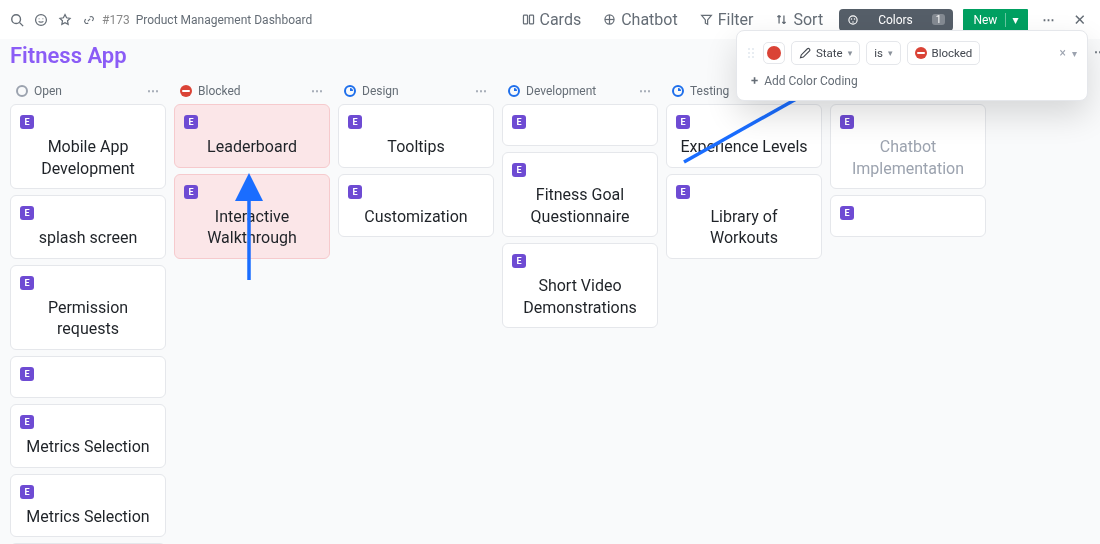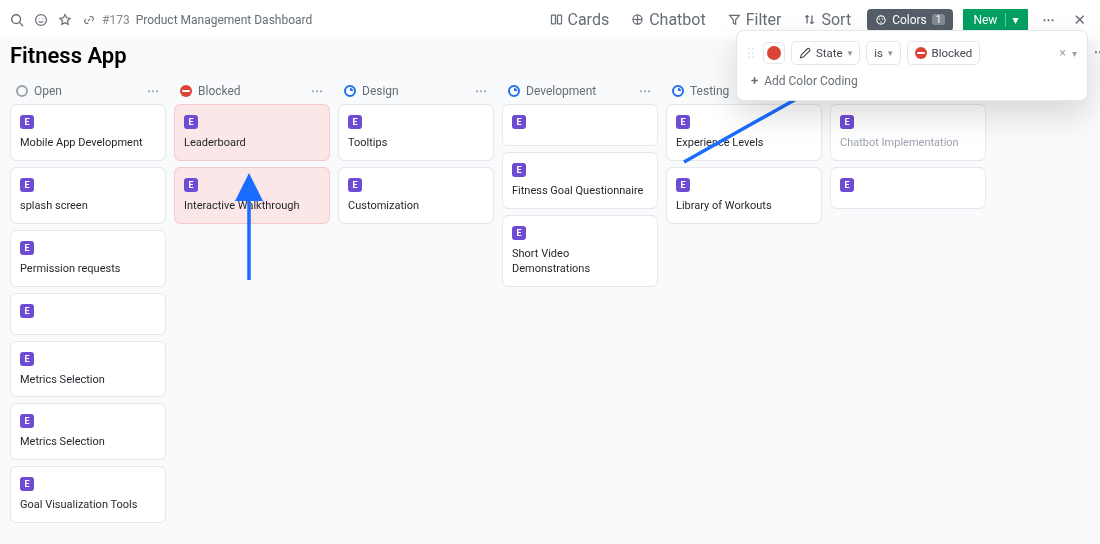--- a/index.html
+++ b/index.html
@@ -8,48 +8,48 @@
 
 .hdr { display: flex; align-items: center; padding: 6px 10px; background: #fff; }
 .hdr-left { display: flex; align-items: center; gap: 10px; }
 .hdr-icon { width: 14px; height: 14px; display: inline-flex; align-items: center; justify-content: center; color: #656d76; cursor: pointer; }
 .crumb { display: flex; align-items: center; gap: 6px; color: #656d76; font-size: 12px; }
 .crumb-issue { color: #888; }
 .hdr-right { margin-left: auto; display: flex; align-items: center; gap: 10px; }
 .hdr-btn { display: inline-flex; align-items: center; gap: 5px; padding: 4px 6px; font-size: 16px; color: #656d76; cursor: pointer; border-radius: 4px; }
 .hdr-btn svg { width: 13px; height: 13px; }
 
-.pill-colors { background: #555e68; color: #fff; padding: 4px 8px; border-radius: 4px; display: inline-flex; align-items: center; gap: 5px; font-size: 12px; }
+.pill-colors { background: #555e68; color: #fff; padding: 4px 8px; border-radius: 4px; display: inline-flex; align-items: center; gap: 19px; font-size: 12px; }
 .pill-colors .badge { background: rgba(255,255,255,0.28); border-radius: 3px; padding: 0 4px; font-size: 10px; }
 .pill-new { background: #00a061; color: #fff; padding: 4px 10px; border-radius: 1px; display: inline-flex; align-items: center; gap: 6px; font-size: 12px; cursor: pointer; }
 .pill-new .chev { border-left: 1px solid rgba(255,255,255,0.4); padding-left: 6px; margin-left: 2px; }
 .ellipsis { color: #656d76; cursor: pointer; padding: 4px; font-weight: bold; letter-spacing: 1px; }
 .close-x { color: #656d76; cursor: pointer; padding: 4px; font-size: 15px; }
 
 
 .title-row { padding: 4px 10px 10px; }
-.title { font-size: 22px; font-weight: 600; color: #000000; }
+.title { font-size: 22px; font-weight: 600; color: #8b5cf6; }
 
 
 .board { display: flex; gap: 8px; padding: 0 10px; align-items: flex-start; }
 .col { width: 156px; flex-shrink: 0; }
 .col-h { display: flex; align-items: center; gap: 6px; padding: 6px 6px; color: #656d76; font-size: 12px; }
 .col-h .col-dots { margin-left: auto; color: #9ca3af; font-weight: bold; letter-spacing: 1px; cursor: pointer; }
 .status-circ { width: 12px; height: 12px; border: 2px solid #9ca3af; border-radius: 50%; display: inline-block; }
 .status-red { width: 12px; height: 12px; border-radius: 50%; background: #da4336; display: inline-block; position: relative; }
 .status-red::after { content: ""; position: absolute; left: 2px; right: 2px; top: 5px; height: 2px; background: #fff; border-radius: 1px; }
 .status-prog { width: 12px; height: 12px; border: 2px solid #1f6feb; border-radius: 50%; display: inline-block; position: relative; }
 .status-prog::after { content: ""; position: absolute; inset: 1px; border-radius: 50%; background: conic-gradient(#1f6feb 0 90deg, transparent 90deg 360deg); }
 
 .cards { display: flex; flex-direction: column; gap: 6px; }
 .card { background: #fff; border: 1px solid #e5e7eb; border-radius: 6px; padding: 9px; cursor: pointer; }
 .card.blocked { background: #fbe6e8; border-color: #f6cacd; }
 .card.muted .ctitle { color: #9ca3af; }
 .tag { width: 14px; height: 14px; border-radius: 3px; background: #6e4bd3; color: #fff; display: inline-flex; align-items: center; justify-content: center; font-size: 9px; font-weight: 700; margin-bottom: 7px; }
-.ctitle { font-size: 11px; color: #1f2328; line-height: 1.35; }
+.ctitle { font-size: 16px; color: #1f2328; line-height: 1.35; text-align: center; }
 
 
 .popover { position: absolute; top: 30px; right: 12px; width: 352px; background: #fff; border: 1px solid #e5e7eb; border-radius: 8px; box-shadow: 0 14px 32px rgba(0,0,0,0.14); padding: 10px; z-index: 50; }
 .rule-row { display: flex; align-items: center; gap: 6px; }
 .grip { width: 10px; color: #cbd5e1; cursor: grab; display: flex; align-items: center; }
 .chip { display: inline-flex; align-items: center; gap: 5px; border: 1px solid #e5e7eb; border-radius: 5px; padding: 4px 7px; font-size: 11.5px; color: #42474f; cursor: pointer; background: #fff; }
 .chip svg { width: 12px; height: 12px; }
 .chip .chev { color: #8a919a; font-size: 9px; }
 .swatch { width: 14px; height: 14px; border-radius: 50%; background: #da4336; }
 .chip-swatch { padding: 3px; border-radius: 5px; }

